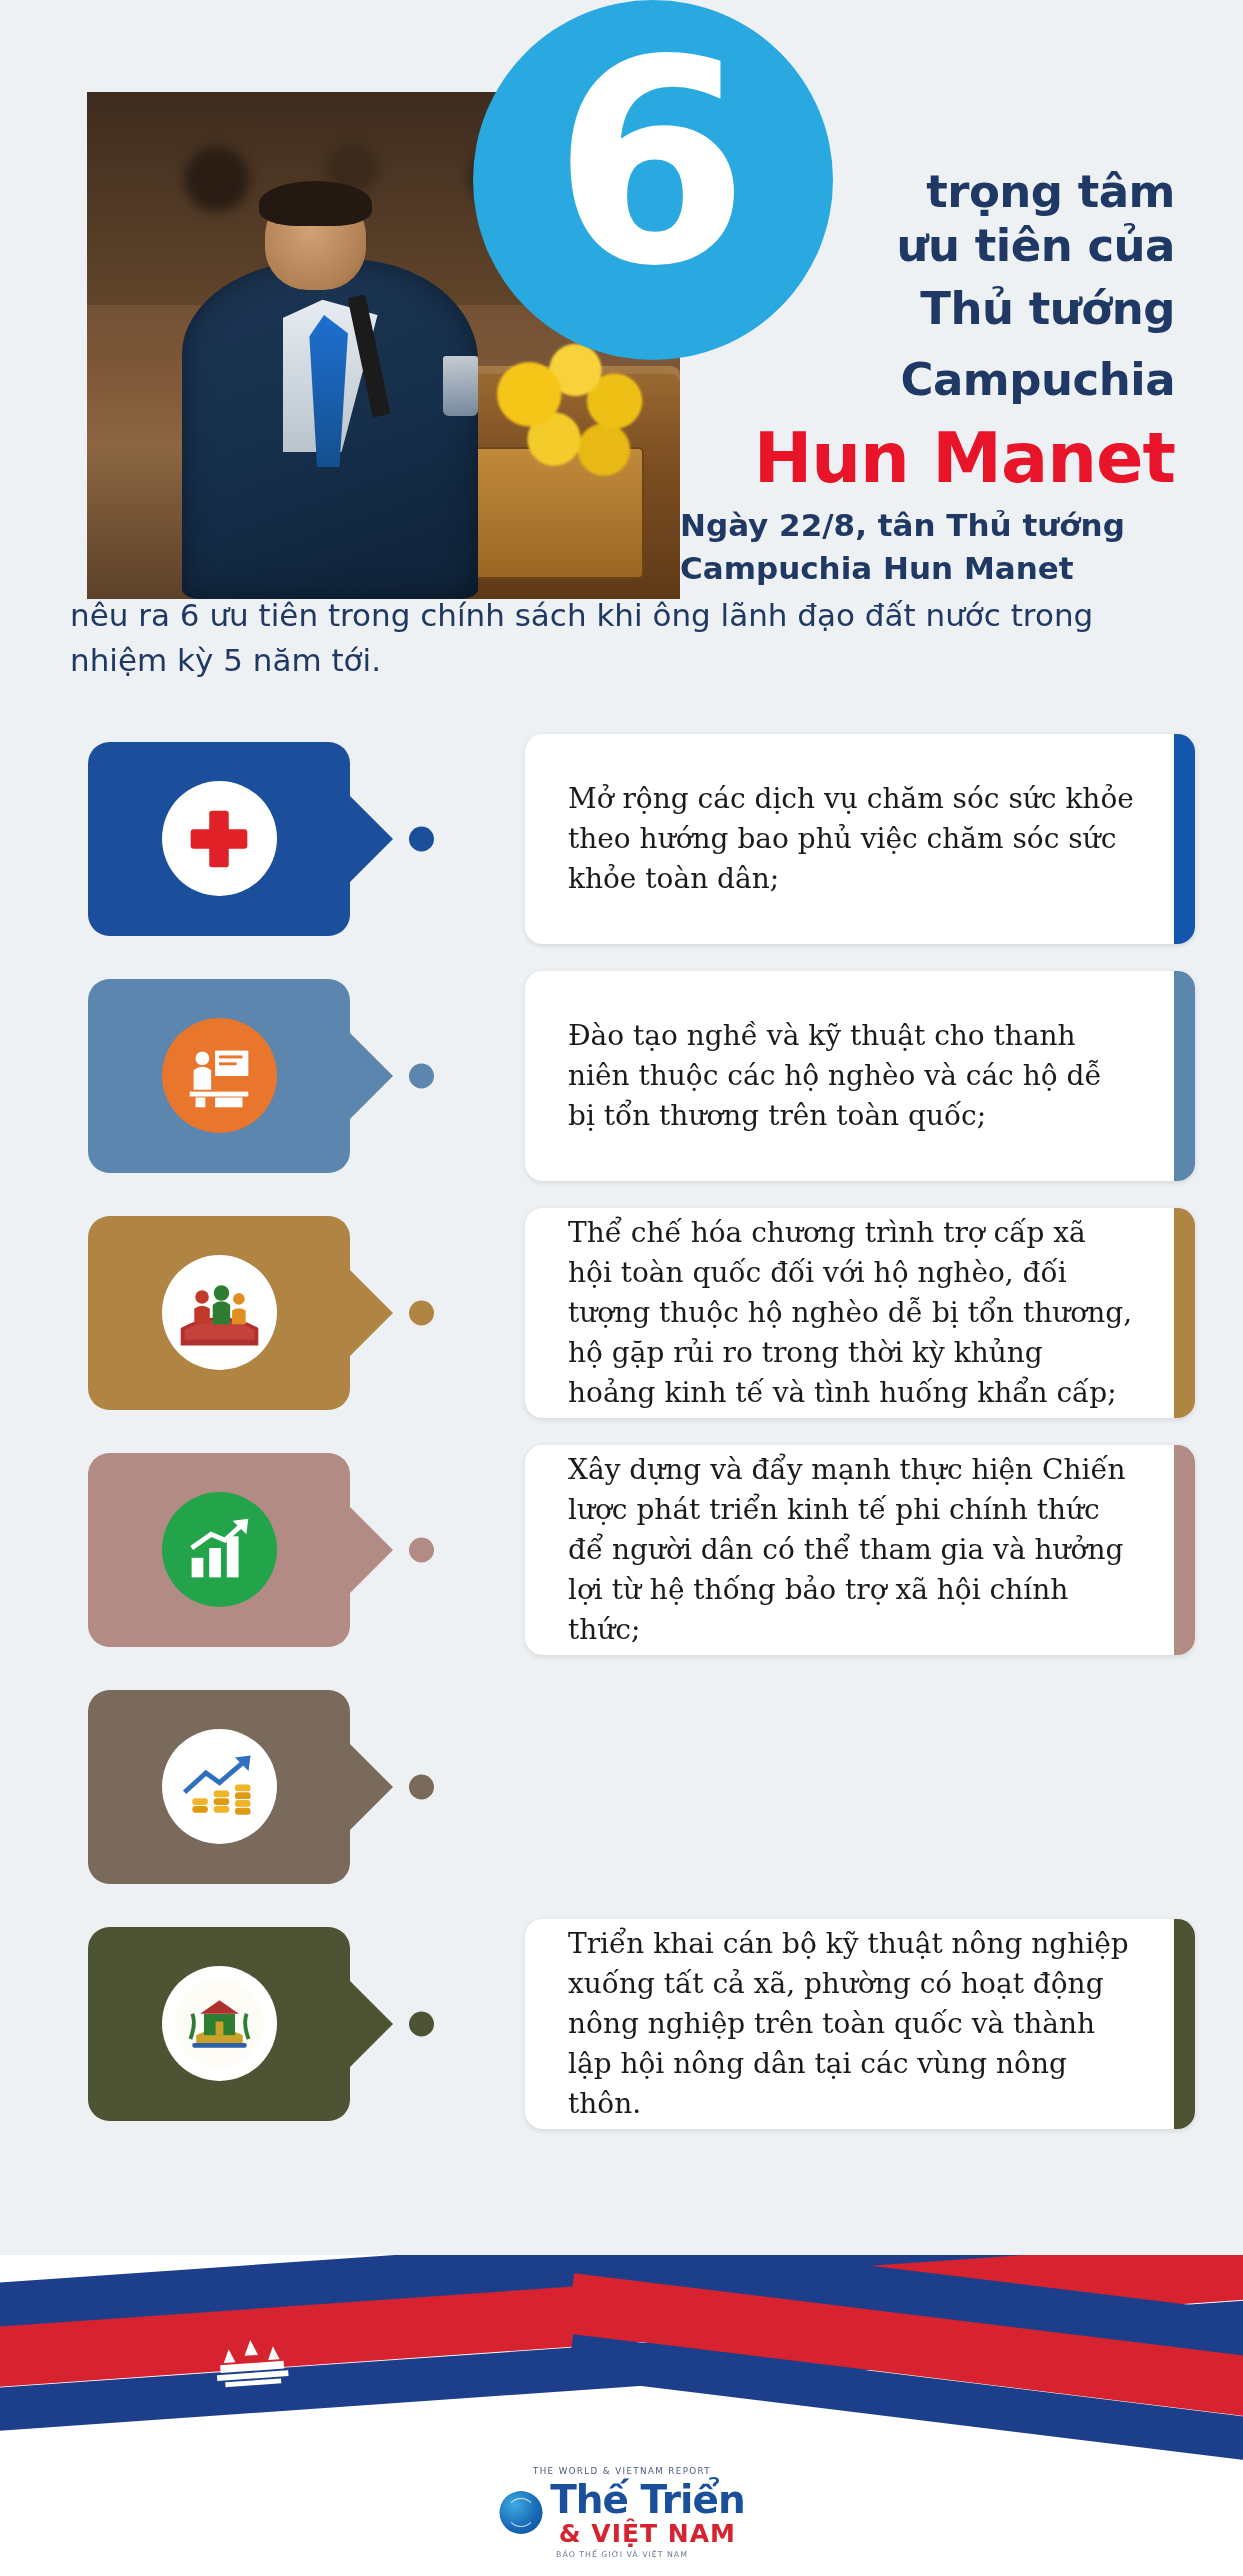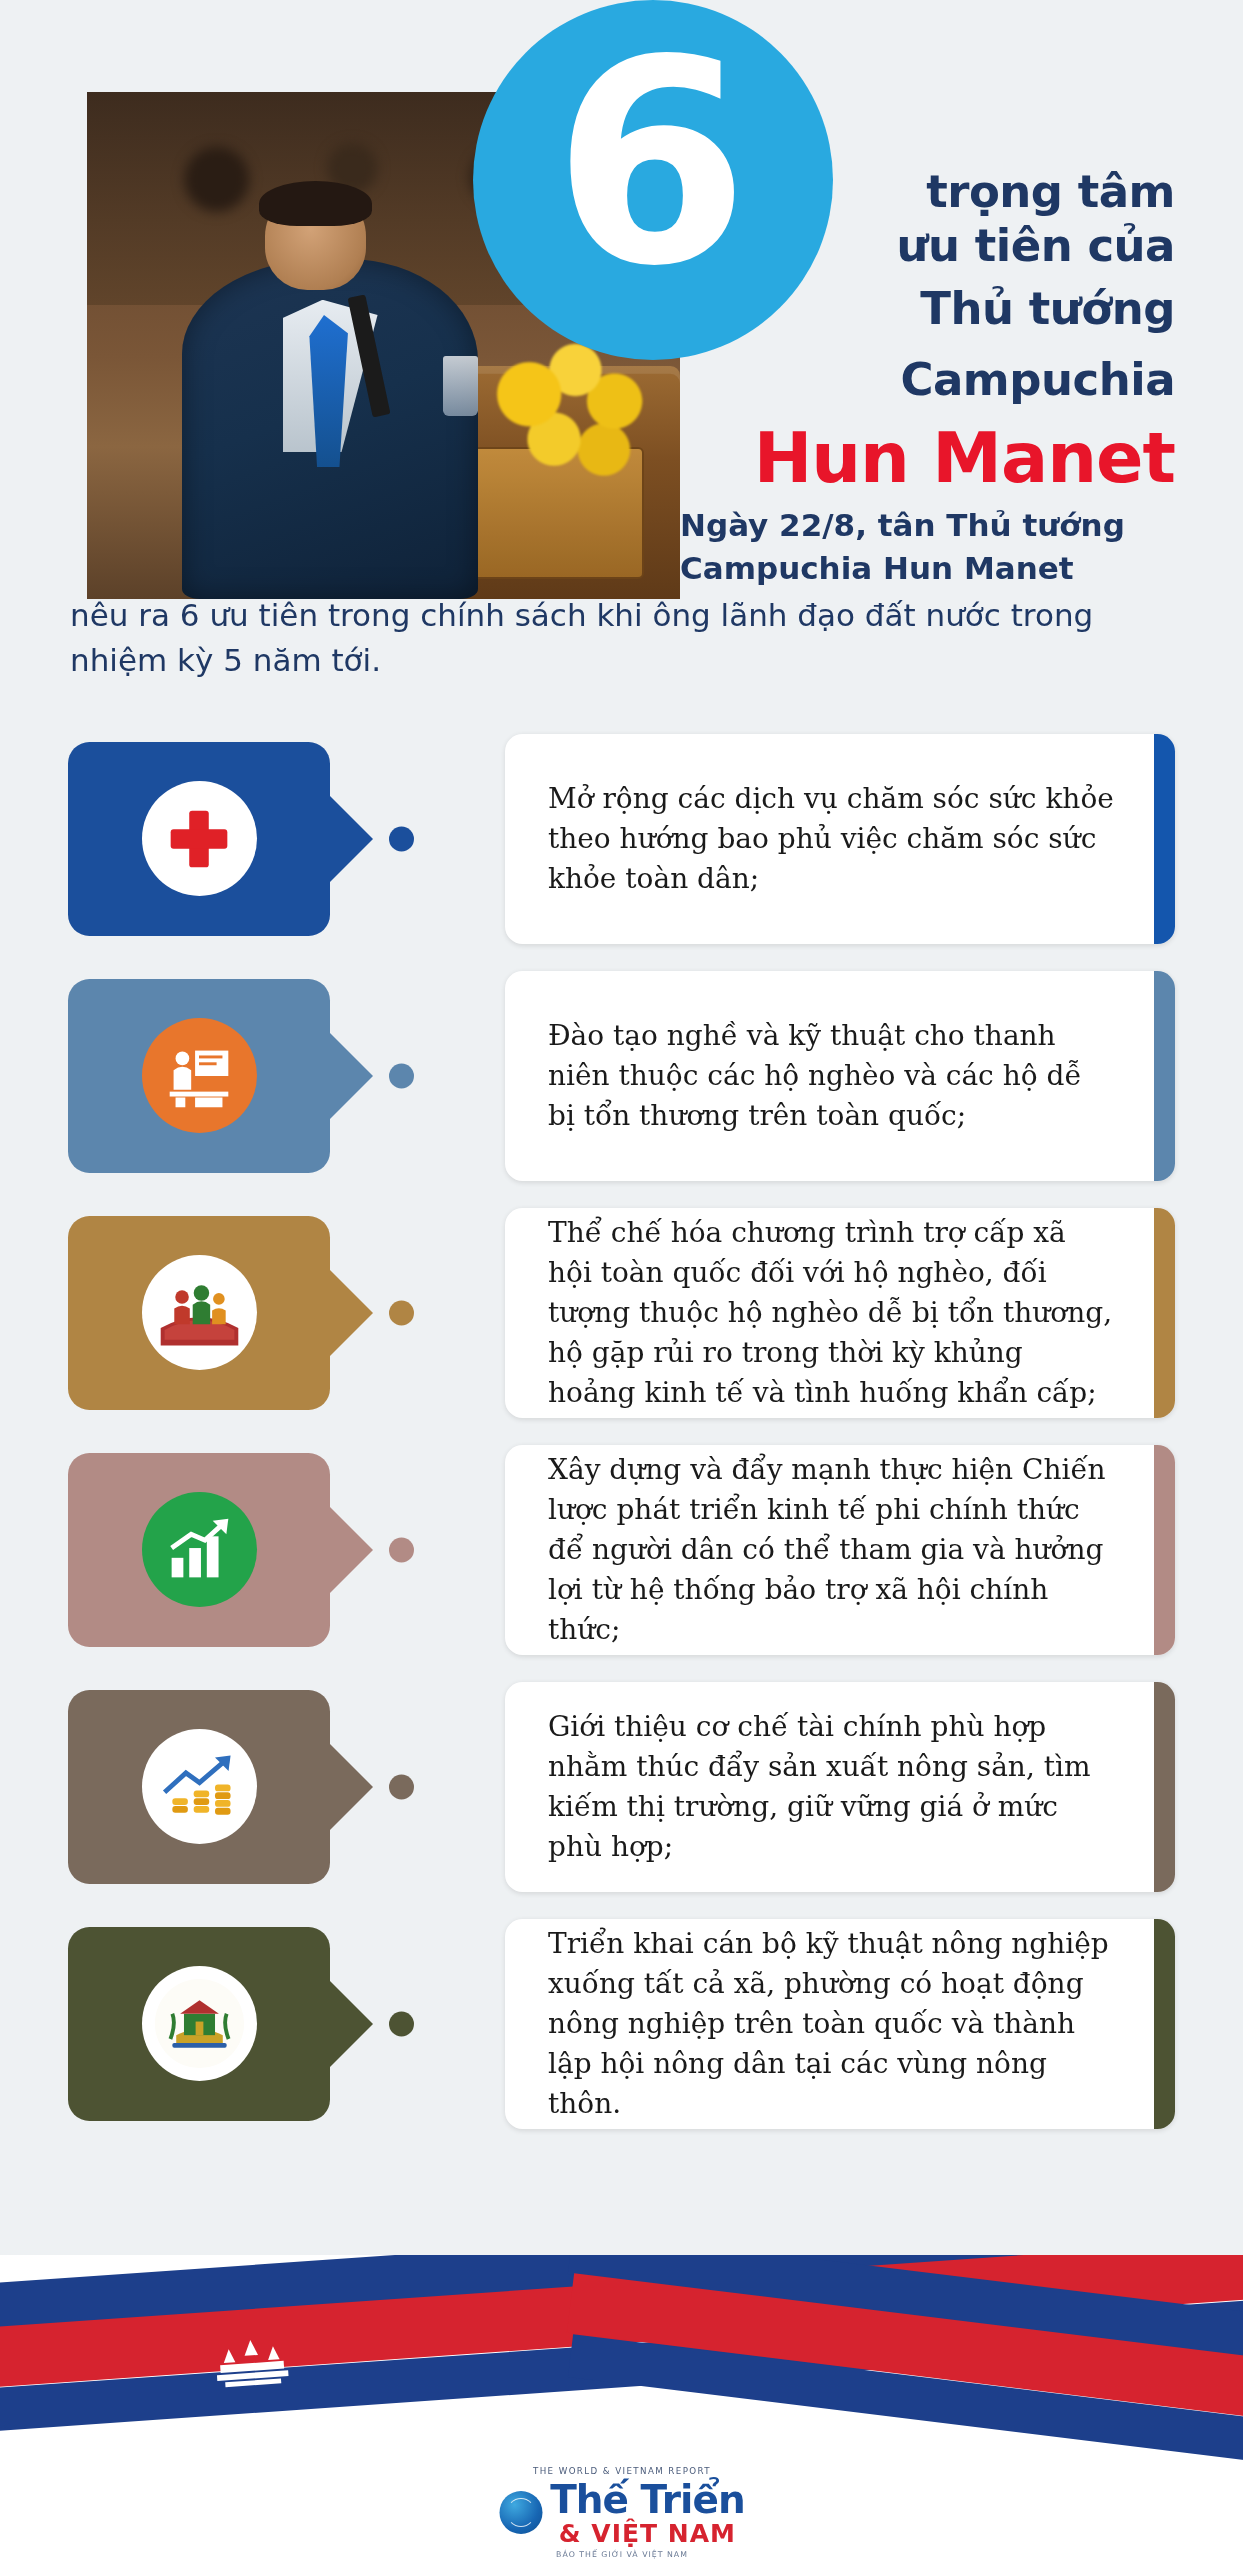--- a/index.html
+++ b/index.html
@@ -170,20 +170,21 @@
     line-height: 45px;
     font-weight: 400;
     color: #1f3864;
   }
 
   
   .items {
     position: absolute;
     left: 0; top: 734px;
     width: 1244px;
+    padding-left: 20px;
   }
   .row {
     position: relative;
     height: 210px;
     margin-bottom: 27px;
   }
   .tag {
     position: absolute;
     left: 68px; top: 7.8px;
     width: 262px; height: 194px;
@@ -448,24 +449,20 @@
             <rect x="44" y="62" width="16" height="7" rx="3" fill="#e09a12"></rect>
             <rect x="44" y="70" width="16" height="7" rx="3" fill="#f0b429"></rect>
             <rect x="66" y="48" width="16" height="7" rx="3" fill="#f0b429"></rect>
             <rect x="66" y="56" width="16" height="7" rx="3" fill="#e09a12"></rect>
             <rect x="66" y="64" width="16" height="7" rx="3" fill="#f0b429"></rect>
             <rect x="66" y="72" width="16" height="7" rx="3" fill="#e09a12"></rect>
           </svg>
         </div>
       </div>
       <div class="connector" style="background:#7a6a5c"></div>
-      <div class="card">
-        <p>Giới thiệu cơ chế tài chính phù hợp nhằm thúc đẩy sản xuất nông sản, tìm kiếm thị trường, giữ vững giá ở mức phù hợp;</p>
-        <div class="accent" style="background:#7a6a5c"></div>
-      </div>
     </div>
 
     <div class="row">
       <div class="tag" style="background:#4d5333;color:#4d5333">
         <div class="icon-circle">
           <svg width="97" height="97" viewBox="0 0 100 100" aria-hidden="true">
             <circle cx="50" cy="50" r="46" fill="#fdfcf7"></circle>
             <path d="M26 62 Q50 50 74 62 L74 70 L26 70 Z" fill="#c9a227"></path>
             <rect x="34" y="40" width="32" height="22" fill="#2f7d32"></rect>
             <path d="M30 40 L50 26 L70 40 Z" fill="#b0302f"></path>

